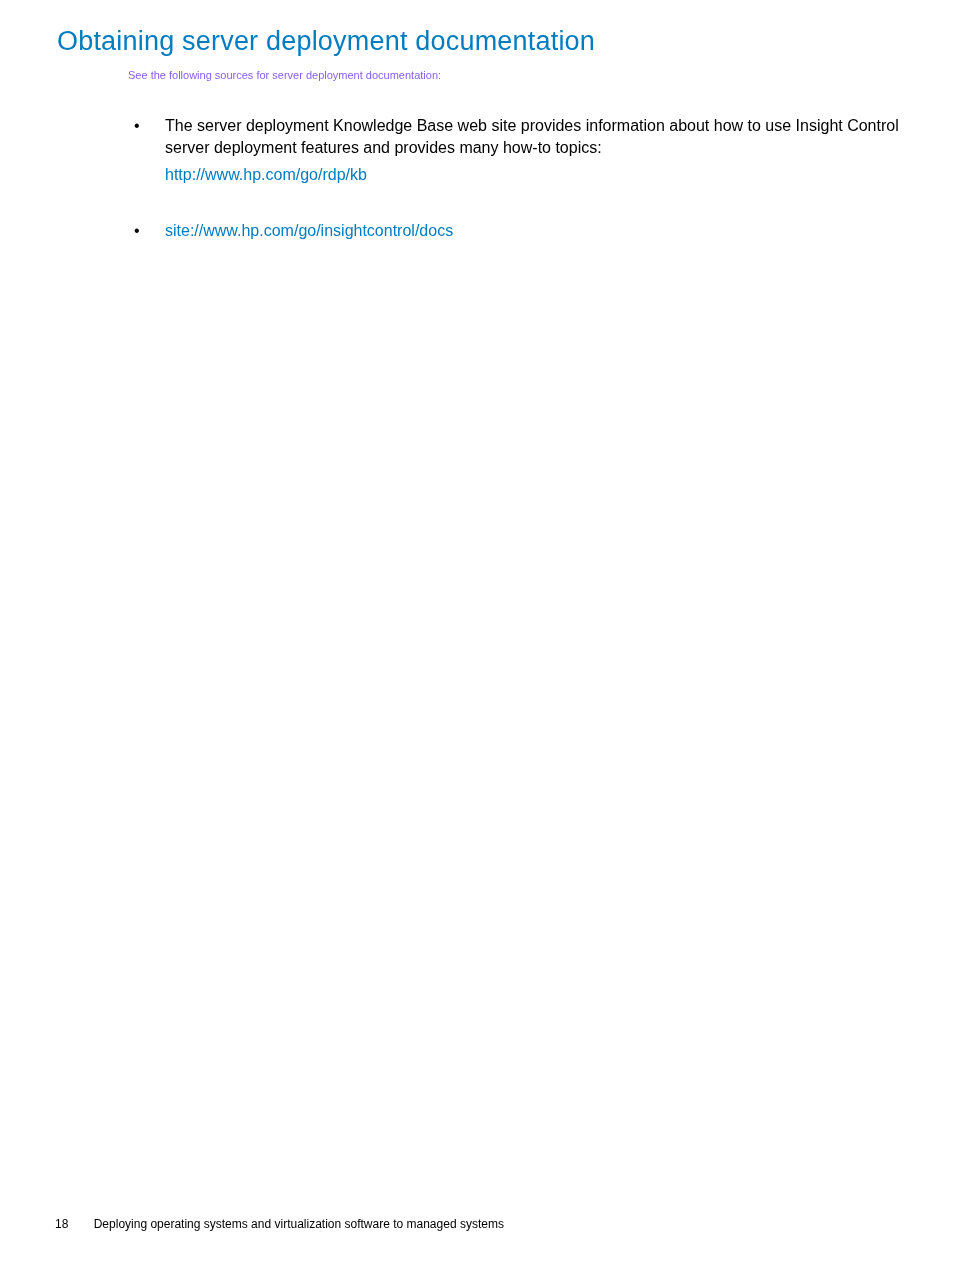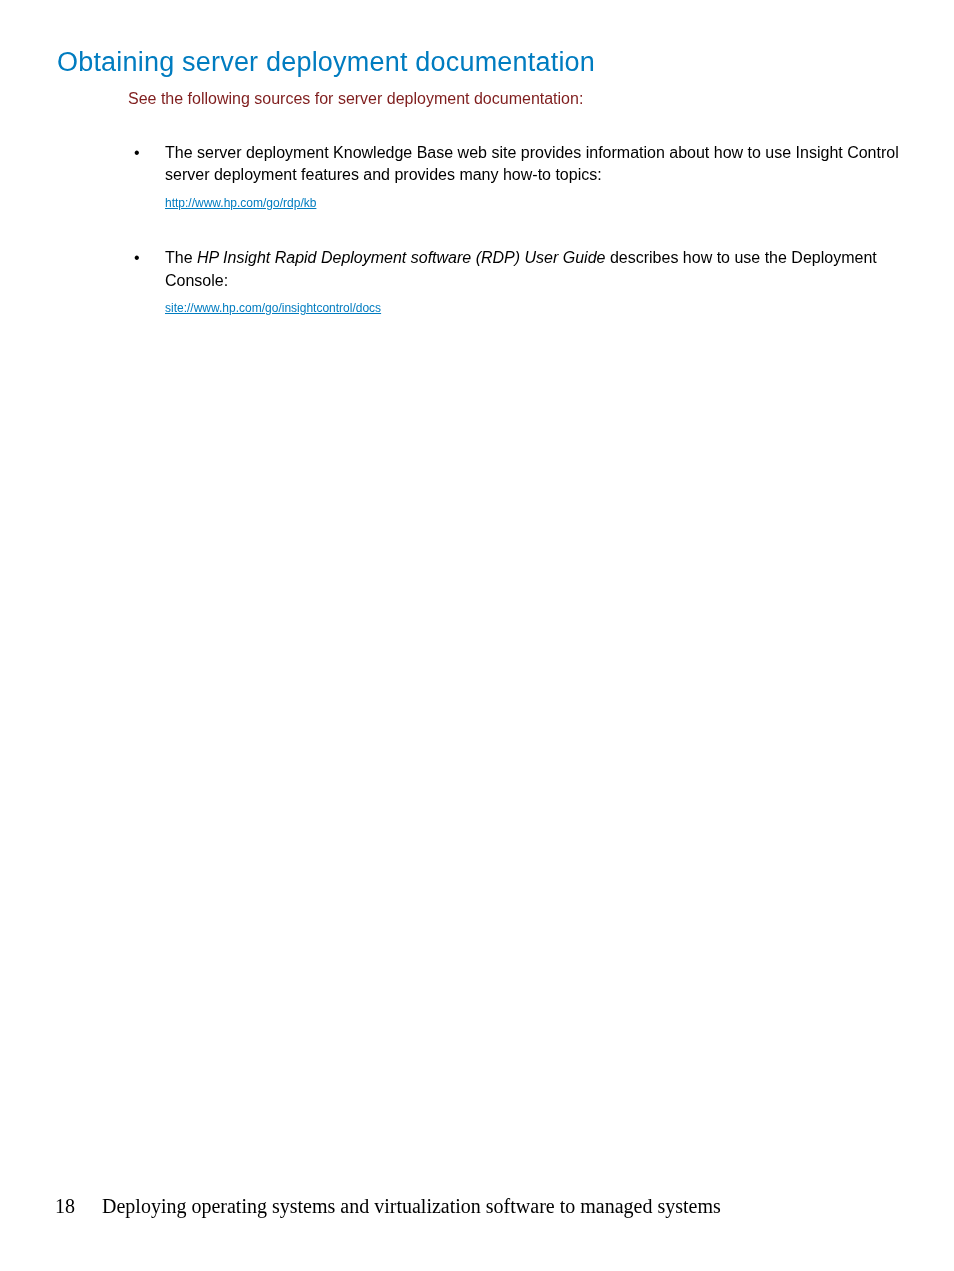--- a/index.html
+++ b/index.html
@@ -9,35 +9,35 @@
     }
     body {
       width: 954px;
       height: 1271px;
       background: #ffffff;
       font-family: Arial, Helvetica, sans-serif;
       position: relative;
       color: #000000;
     }
     .page-content {
-      padding: 47px 55px 0 55px;
+      padding: 26px 55px 0 55px;
     }
     .heading {
       color: #007cc0;
       font-size: 27px;
       font-weight: 400;
       margin-bottom: 12px;
       margin-left: 2px;
       letter-spacing: 0.2px;
     }
     .intro-text {
-      font-size: 16px;
+      font-size: 11px;
       margin-left: 73px;
       margin-bottom: 26px;
-      color: #7f1d1d;
+      color: #8b5cf6;
     }
     .bullet-list {
       list-style: none;
       margin-left: 73px;
     }
     .bullet-item {
       position: relative;
       padding-left: 37px;
       margin-bottom: 14px;
       font-size: 16px;
@@ -54,29 +54,27 @@
     }
     .bullet-text {
       display: block;
       margin-bottom: 4px;
     }
     .italic {
       font-style: italic;
     }
     .link {
       color: #007cc0;
-      text-decoration: underline;
-      font-size: 12px;
+      font-size: 16px;
     }
     .footer {
       position: absolute;
-      bottom: 53px;
+      bottom: 40px;
       left: 55px;
-      font-size: 20px;
-      font-family: Liberation Serif, serif;
+      font-size: 12px;
     }
     .page-number {
       display: inline-block;
       margin-right: 22px;
     }
     .footer-text {
       display: inline-block;
     }
   </style>
 </head>
@@ -86,23 +84,20 @@
   <h1 class="heading">Obtaining server deployment documentation</h1>
   <p class="intro-text">See the following sources for server deployment documentation:</p>
   <ul class="bullet-list">
     <li class="bullet-item">
       <span class="bullet-text">
         <span>The server deployment Knowledge Base web site provides information about how to use Insight Control server deployment features and provides many how-to topics:</span><span class="italic"></span><span></span>
       </span>
       <a class="link">http://www.hp.com/go/rdp/kb</a>
     </li>
     <li class="bullet-item">
-      <span class="bullet-text">
-        <span>The </span><span class="italic">HP Insight Rapid Deployment software (RDP) User Guide</span><span> describes how to use the Deployment Console:</span>
-      </span>
       <a class="link">site://www.hp.com/go/insightcontrol/docs</a>
     </li>
   </ul>
 </div>
 
 <div class="footer">
   <span class="page-number">18</span>
   <span class="footer-text">Deploying operating systems and virtualization software to managed systems</span>
 </div>
 

